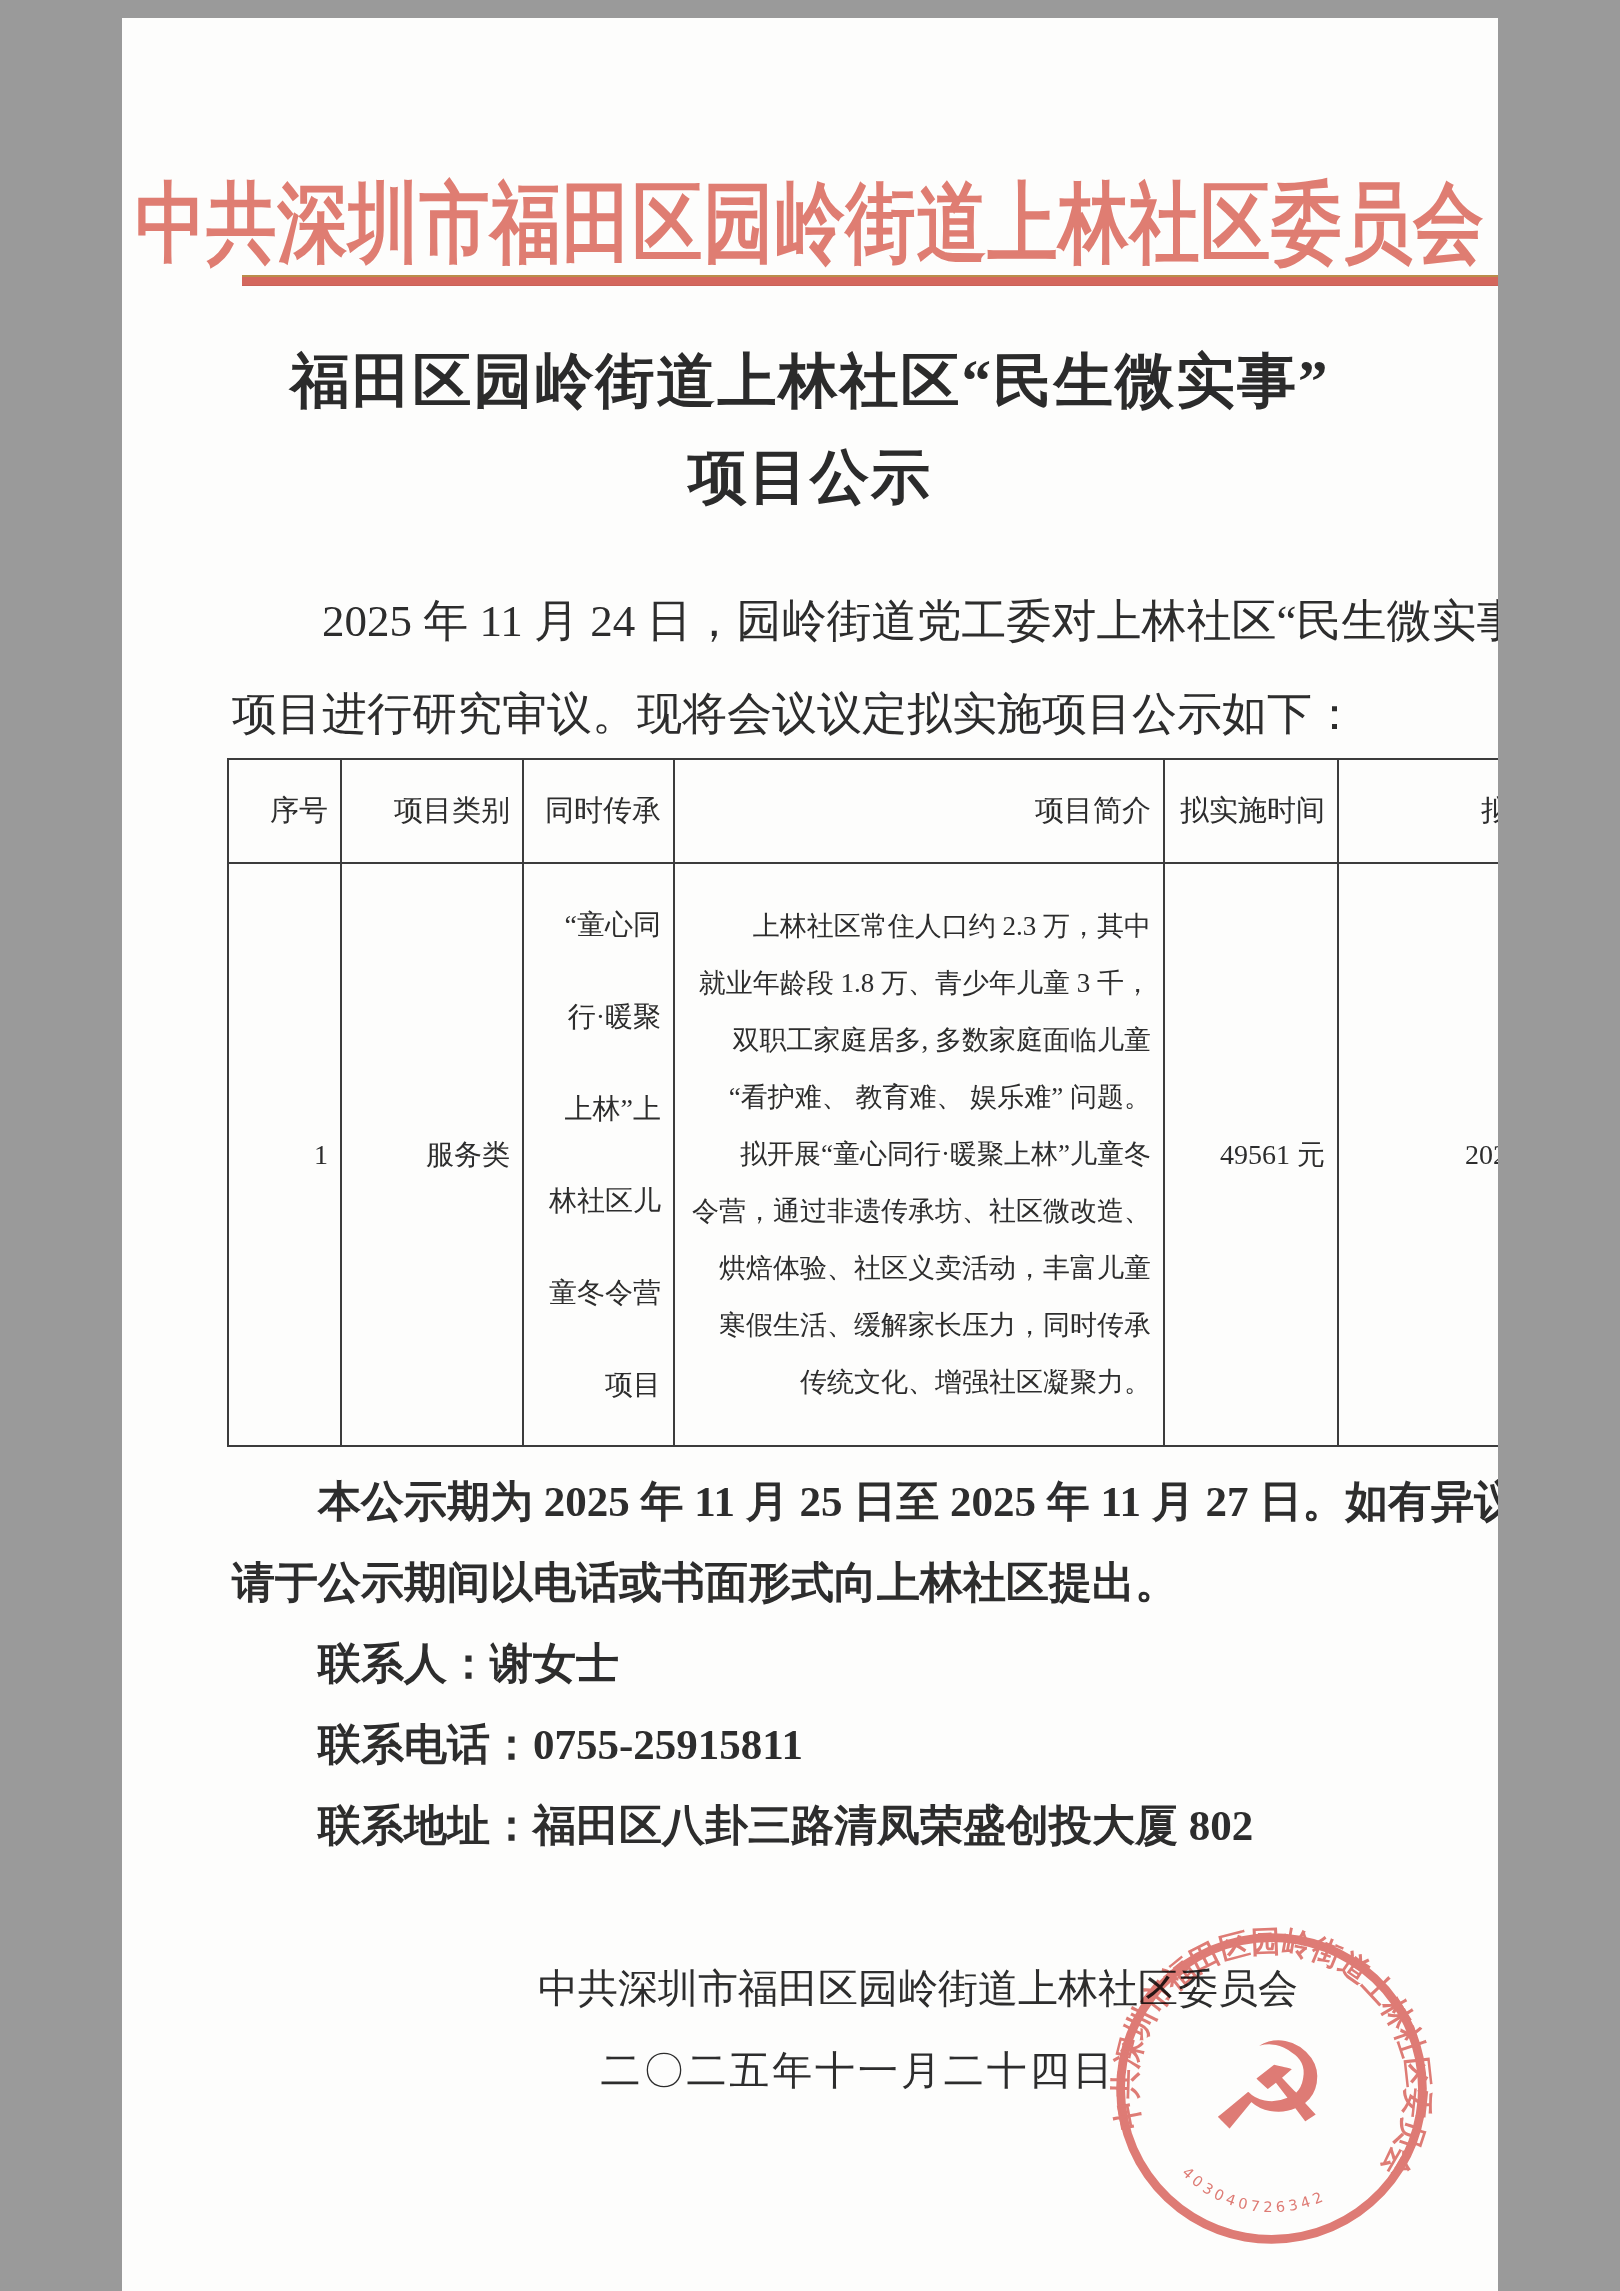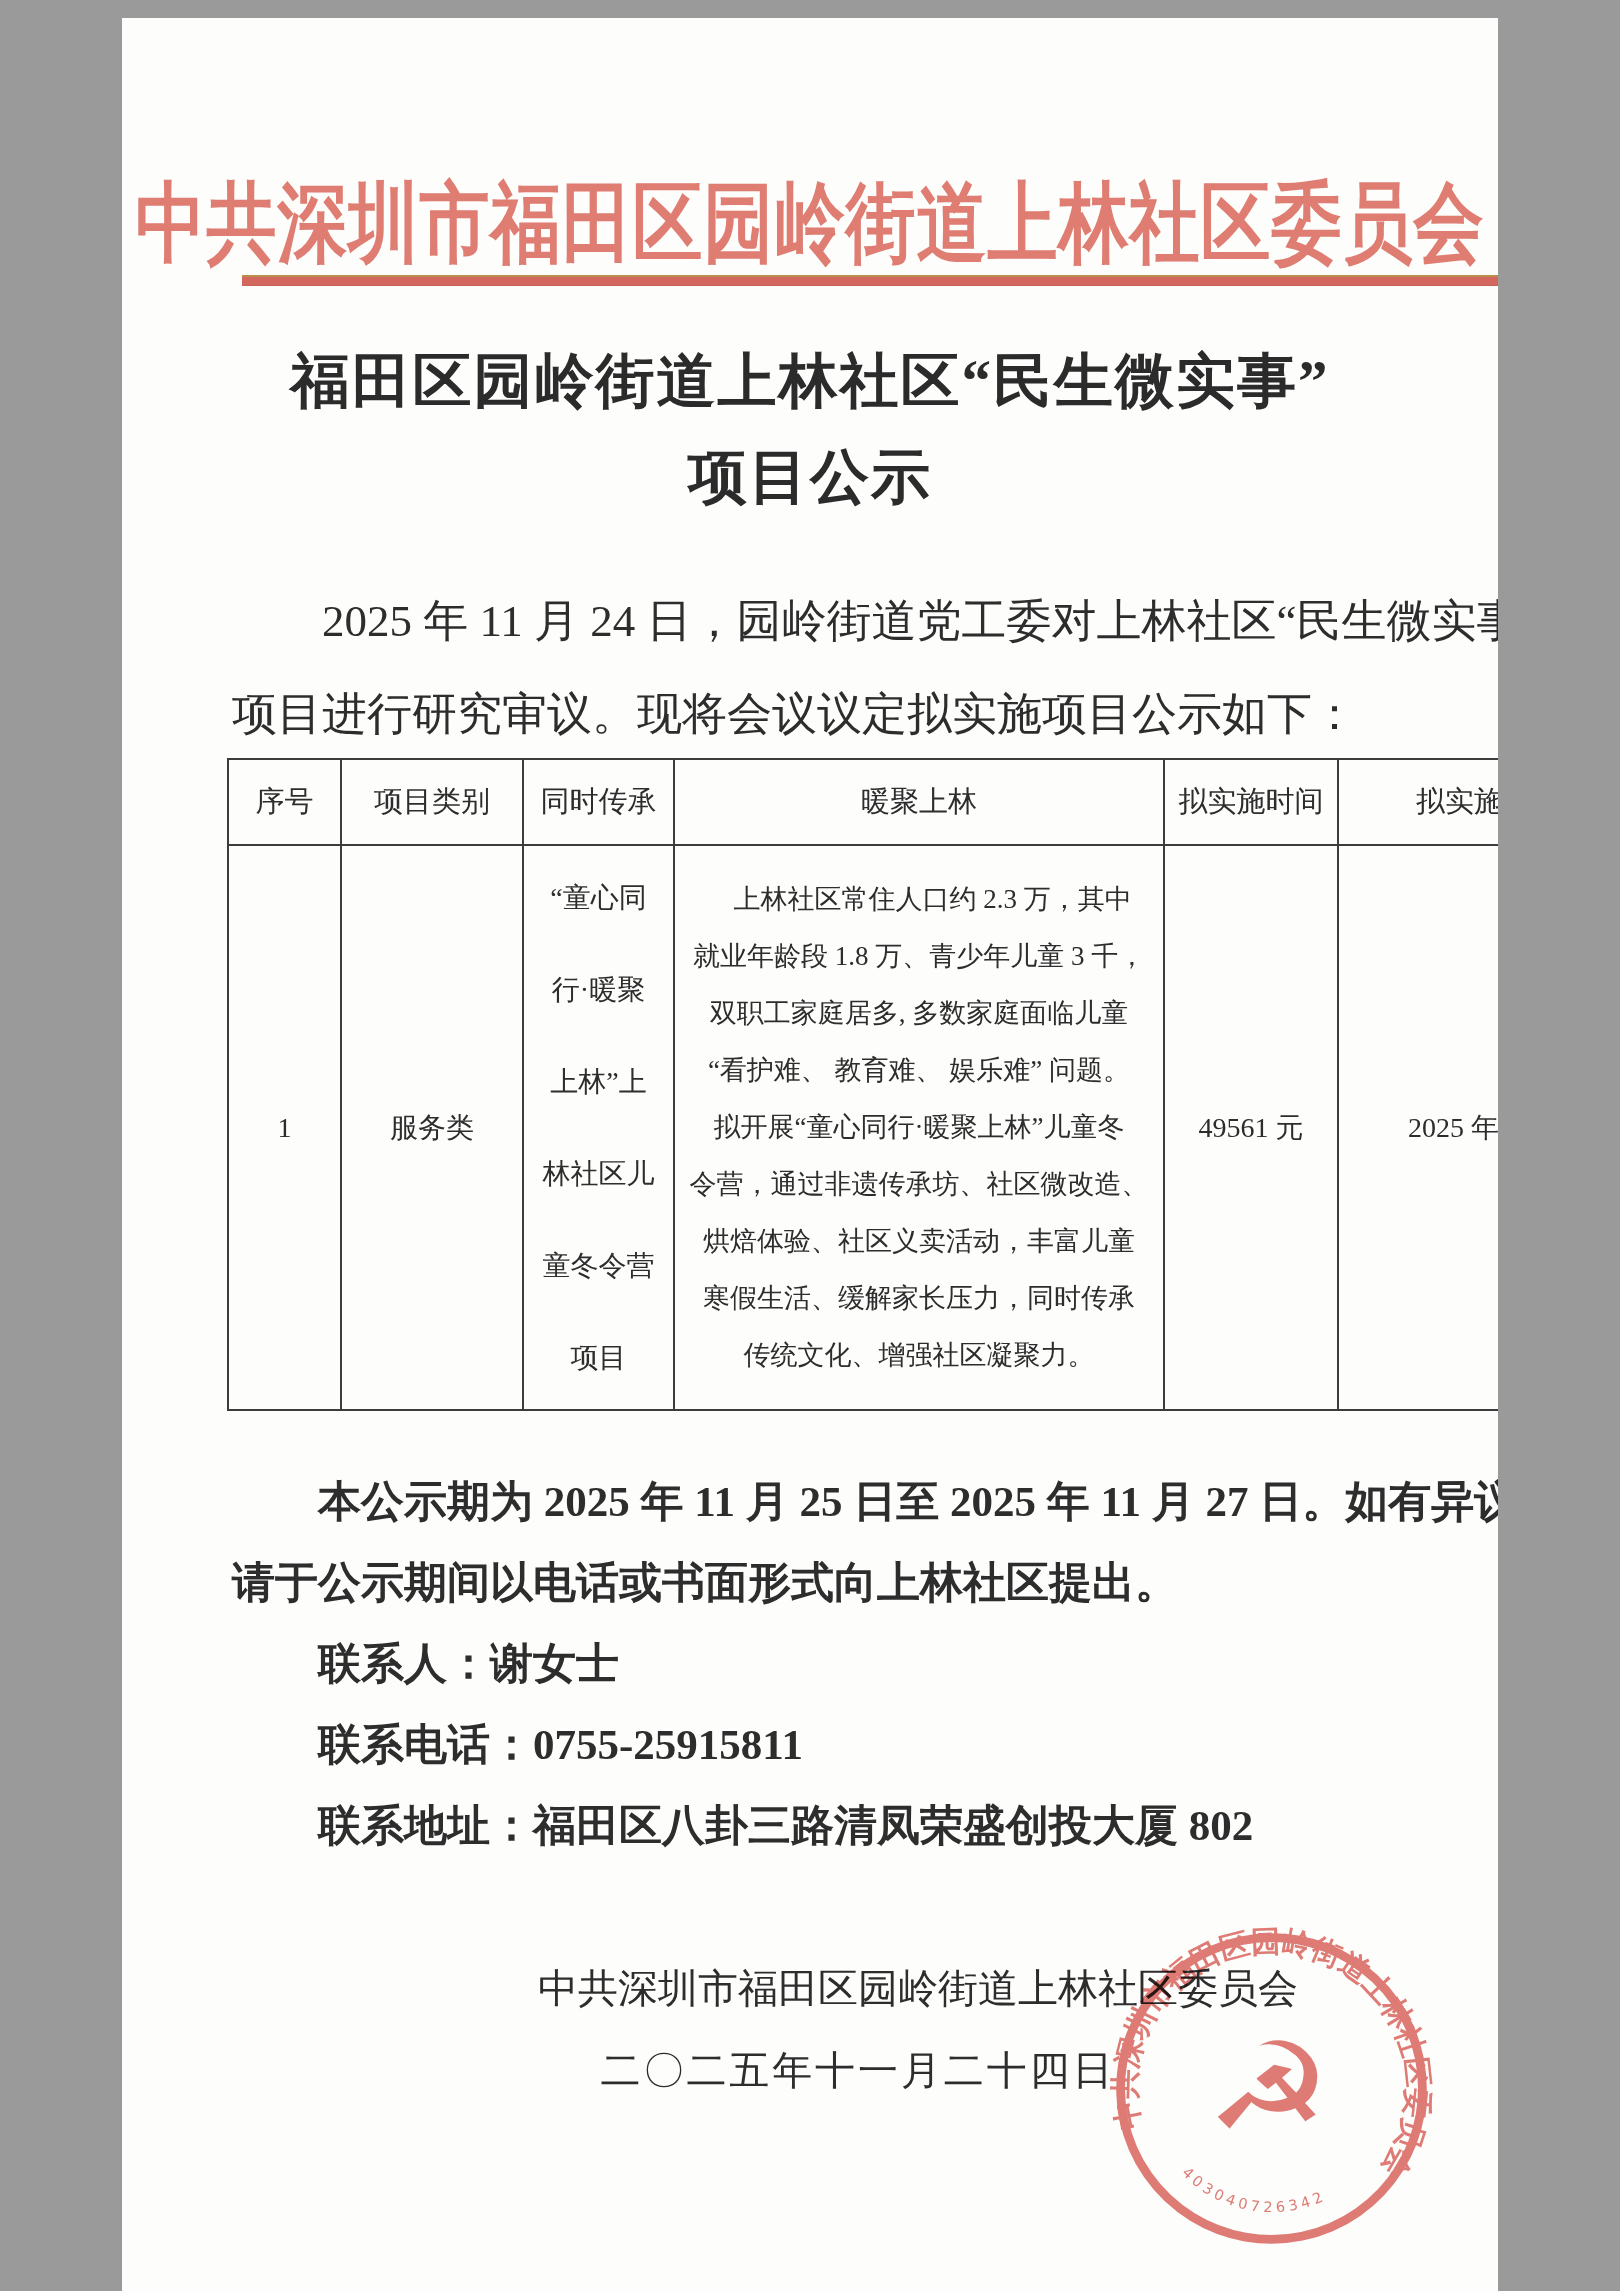--- a/index.html
+++ b/index.html
@@ -47,22 +47,22 @@
   .intro{top:557px;}
   .closing{top:1443px;font-size:43px;line-height:81px;font-weight:bold;}
   .notice-table{
     position:absolute;top:740px;left:105px;
     width:1411px;
     border-collapse:collapse;table-layout:fixed;
     font-size:28px;color:#2d2d2d;
   }
   .notice-table th,.notice-table td{
     border:2px solid #3c3c3c;
-    text-align:center;vertical-align:middle;
-    font-weight:normal;padding:3px;
+    text-align:right;vertical-align:middle;
+    font-weight:normal;padding:12px;
   }
   .notice-table th{height:78px;font-size:29px;}
   .notice-table td{height:557px;}
   .cell-name{white-space:pre-line;line-height:92px;font-size:28px;}
   .cell-summary{
     text-align:left;padding:0 11.8px;
     font-size:27px;line-height:57px;
     white-space:pre-line;
   }
   .sig-org{
@@ -105,21 +105,21 @@
         <col style="width:151px">
       <col style="width:490px">
         <col style="width:174px">
         <col style="width:301px">
     </colgroup>
     <thead>
       <tr>
         <th>序号</th>
         <th>项目类别</th>
         <th>同时传承</th>
-        <th>暖聚上林</th>
+        <th>项目简介</th>
         <th>拟实施时间</th>
         <th>拟实施时间</th>
       </tr>
     </thead>
     <tbody>
       <tr>
         <td>1</td>
         <td>服务类</td>
         <td class="cell-name">“童心同
 行·暖聚

